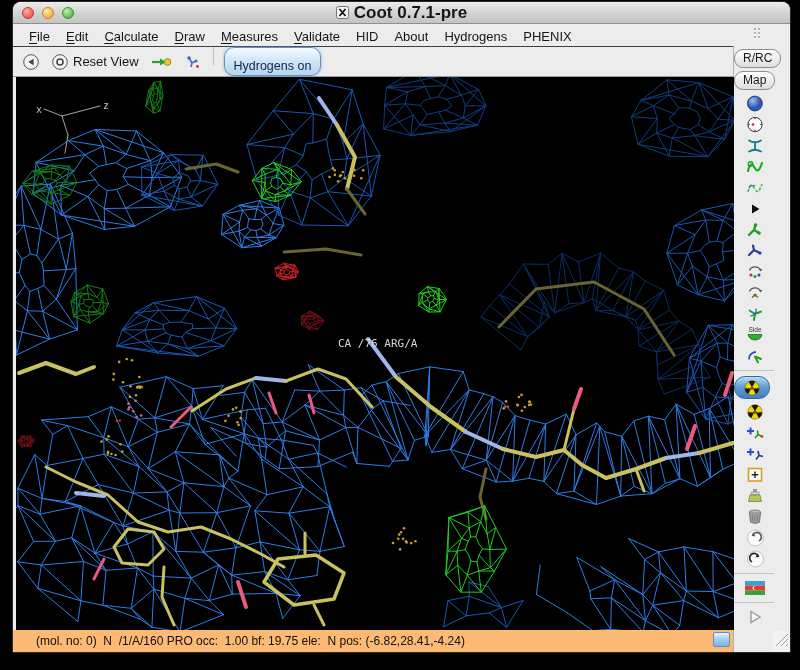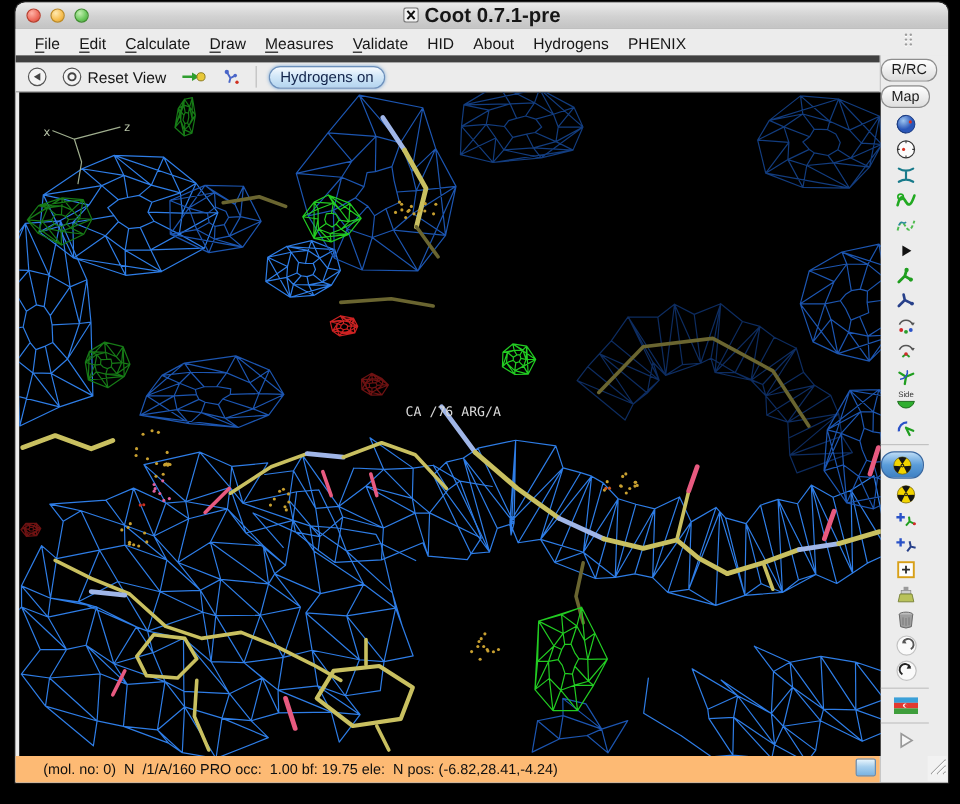--- a/index.html
+++ b/index.html
@@ -21,26 +21,26 @@
 .x11{display:inline-flex}
 
 .menubar{height:22px;background:#ececec;display:flex;align-items:flex-end;padding-left:8px;position:relative}
 .menu-item{font-size:13px;color:#161616;padding:2px 8px;cursor:default}
 .menu-item u{text-decoration:underline;text-underline-offset:2px}
 .menu-grip{position:absolute;right:28px;top:4px;display:grid;grid-template-columns:repeat(2,4px);grid-auto-rows:4px}
 .menu-grip i{width:2px;height:2px;border-radius:50%;background:#9c9c9c;box-shadow:0 1px 0 #fff}
 
 .content{display:flex;height:606px}
 .left-col{width:721px;display:flex;flex-direction:column;border-right:1px solid #b2b2b2;background:#ececec}
-.toolbar{height:31px;border-top:6px solid #404040;border-bottom:1px solid #9e9e9e;
-  display:flex;align-items:center;gap:5px;padding:0 6px;background:#ececec}
+.toolbar{height:31px;border-top:1px solid #404040;border-bottom:1px solid #9e9e9e;
+  display:flex;gap:5px;padding:0 6px;background:#ececec}
 .tb-btn{display:flex;align-items:center;gap:4px;padding:2px 3px;border-radius:3px}
 .tb-label{font-size:13px;color:#161616}
 .tb-sep{width:1px;height:18px;background:#bdbdbd;margin:0 5px}
-.pill{font-size:12.5px;color:#13244a;padding:1px 9px 2px;border:1px solid #6c90bc;border-radius:10px;
+.pill{font-size:12.5px;color:#13244a;padding:11px 9px 2px;border:1px solid #6c90bc;border-radius:10px;
   background:linear-gradient(#f7fbff,#d2e7f8 45%,#b4d5ef);box-shadow:0 0 3px rgba(90,150,210,.8);white-space:nowrap}
 .glcanvas{width:718px;height:553px;margin-left:3px;background:#000;position:relative}
 .glcanvas svg{display:block}
 .statusbar{flex:1;display:flex;align-items:center;padding-left:23px;font-size:12px;color:#101010;
   background:#fdba74;position:relative;white-space:pre}
 .scroll-thumb{position:absolute;right:3px;top:2px;width:17px;height:15px;border:1px solid #5e8ebd;border-radius:2px;
   background:linear-gradient(#e8f5fd,#a8d0ee 45%,#7ab4e2)}
 
 .right-col{flex:1;display:flex;flex-direction:column;align-items:flex-start;background:#ececec;position:relative;padding-top:1px}
 .rpill{font-size:12px;color:#1a1a1a;padding:1px 8px 2px;border:1px solid #8d8d8d;border-radius:9px;

